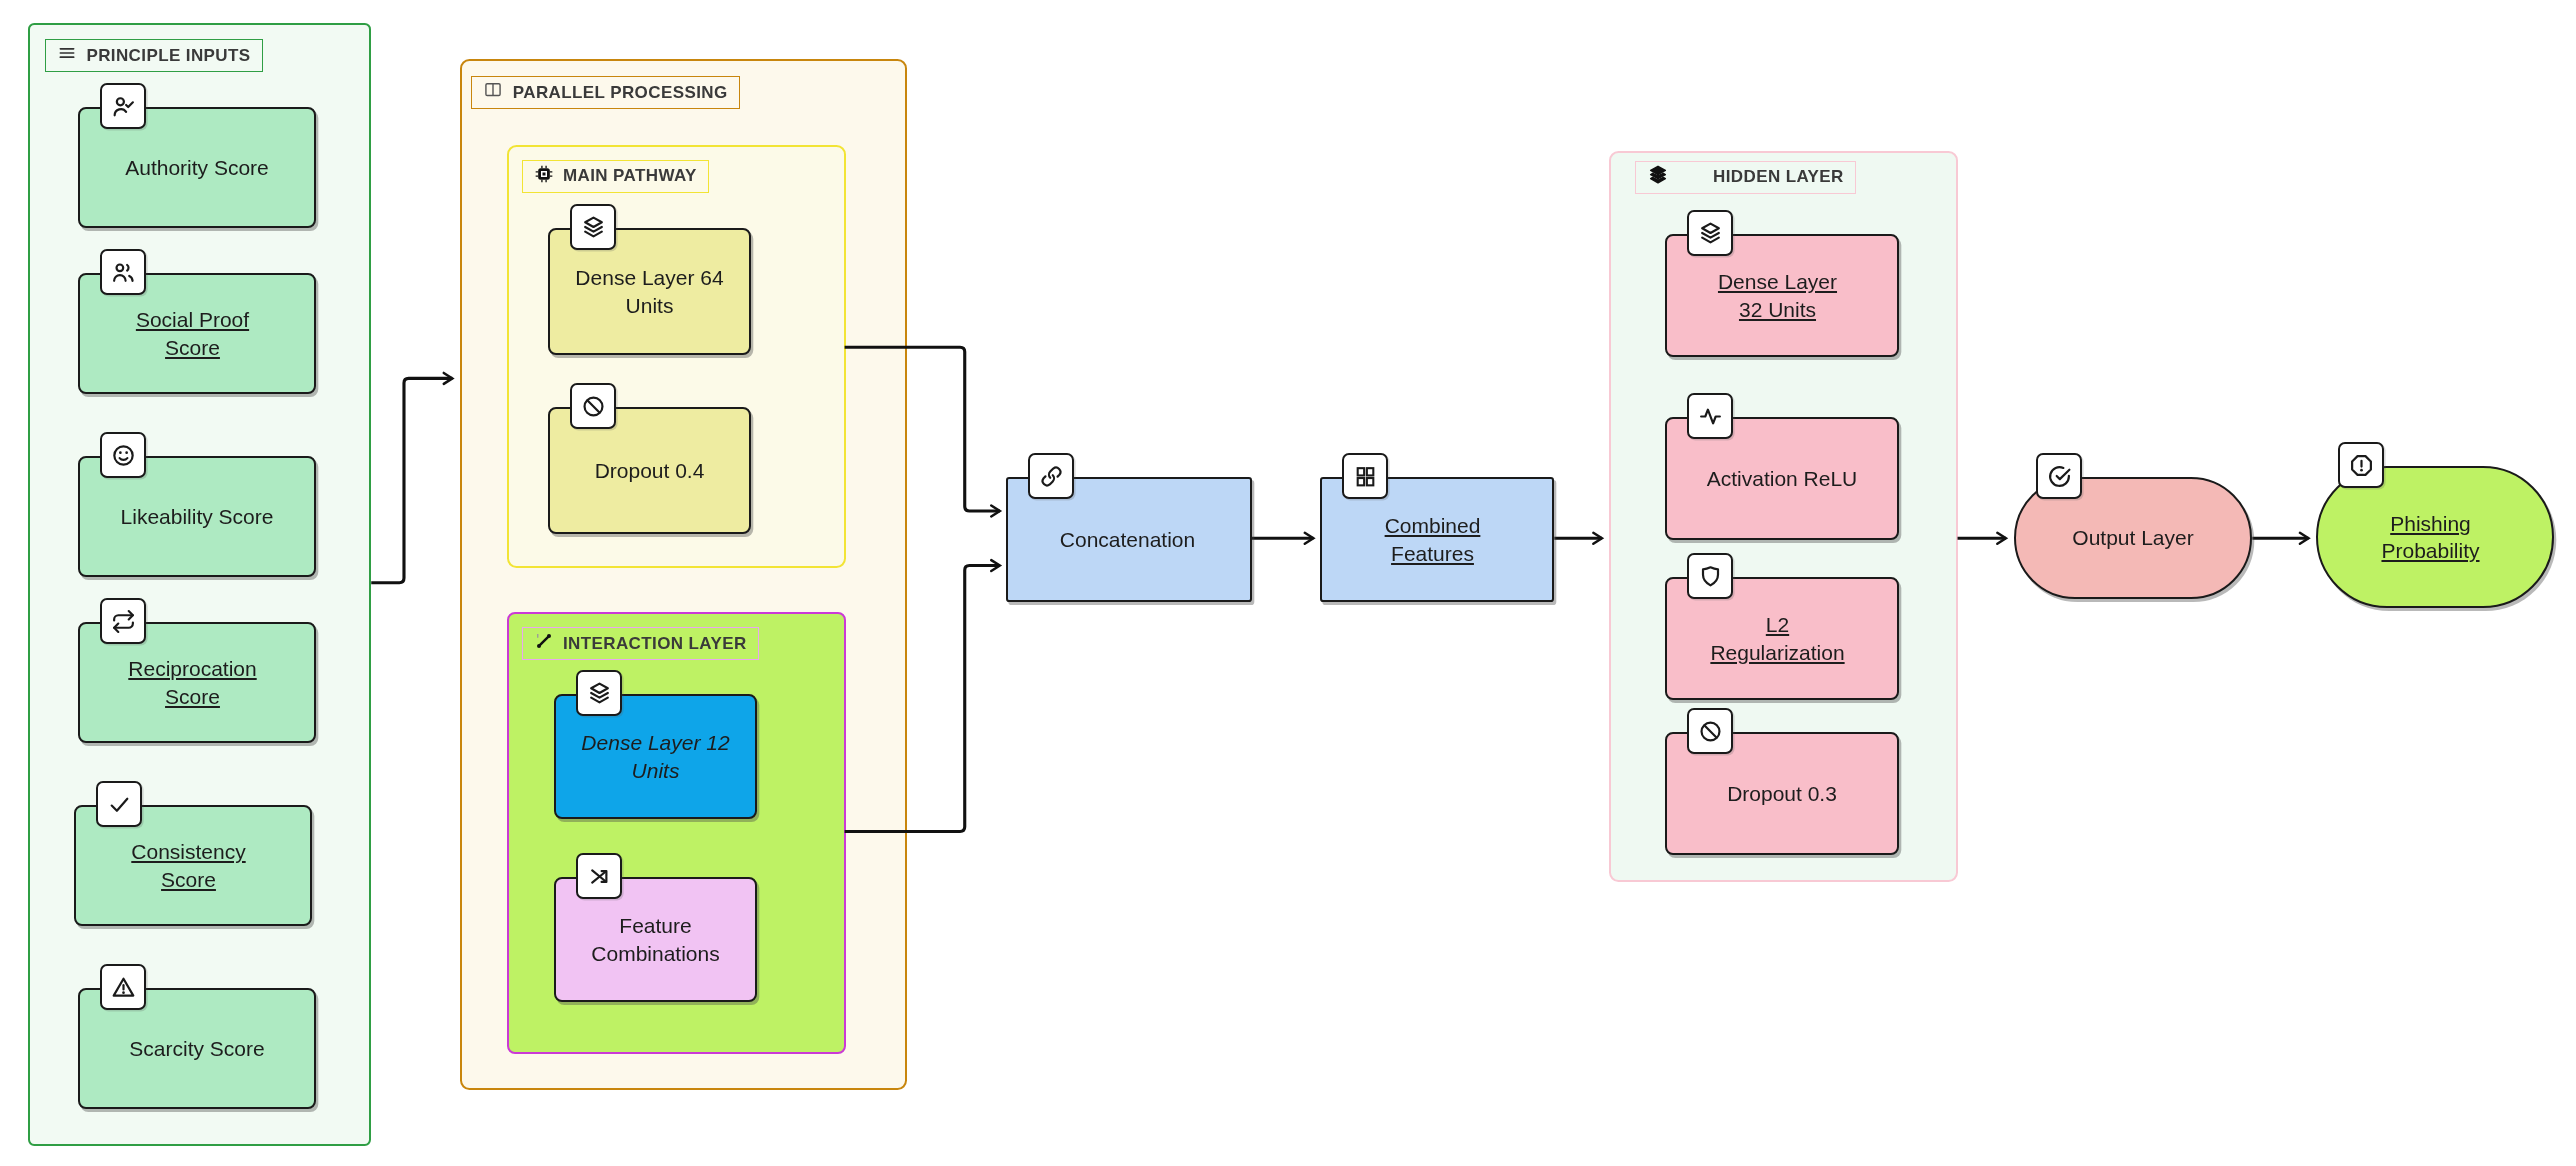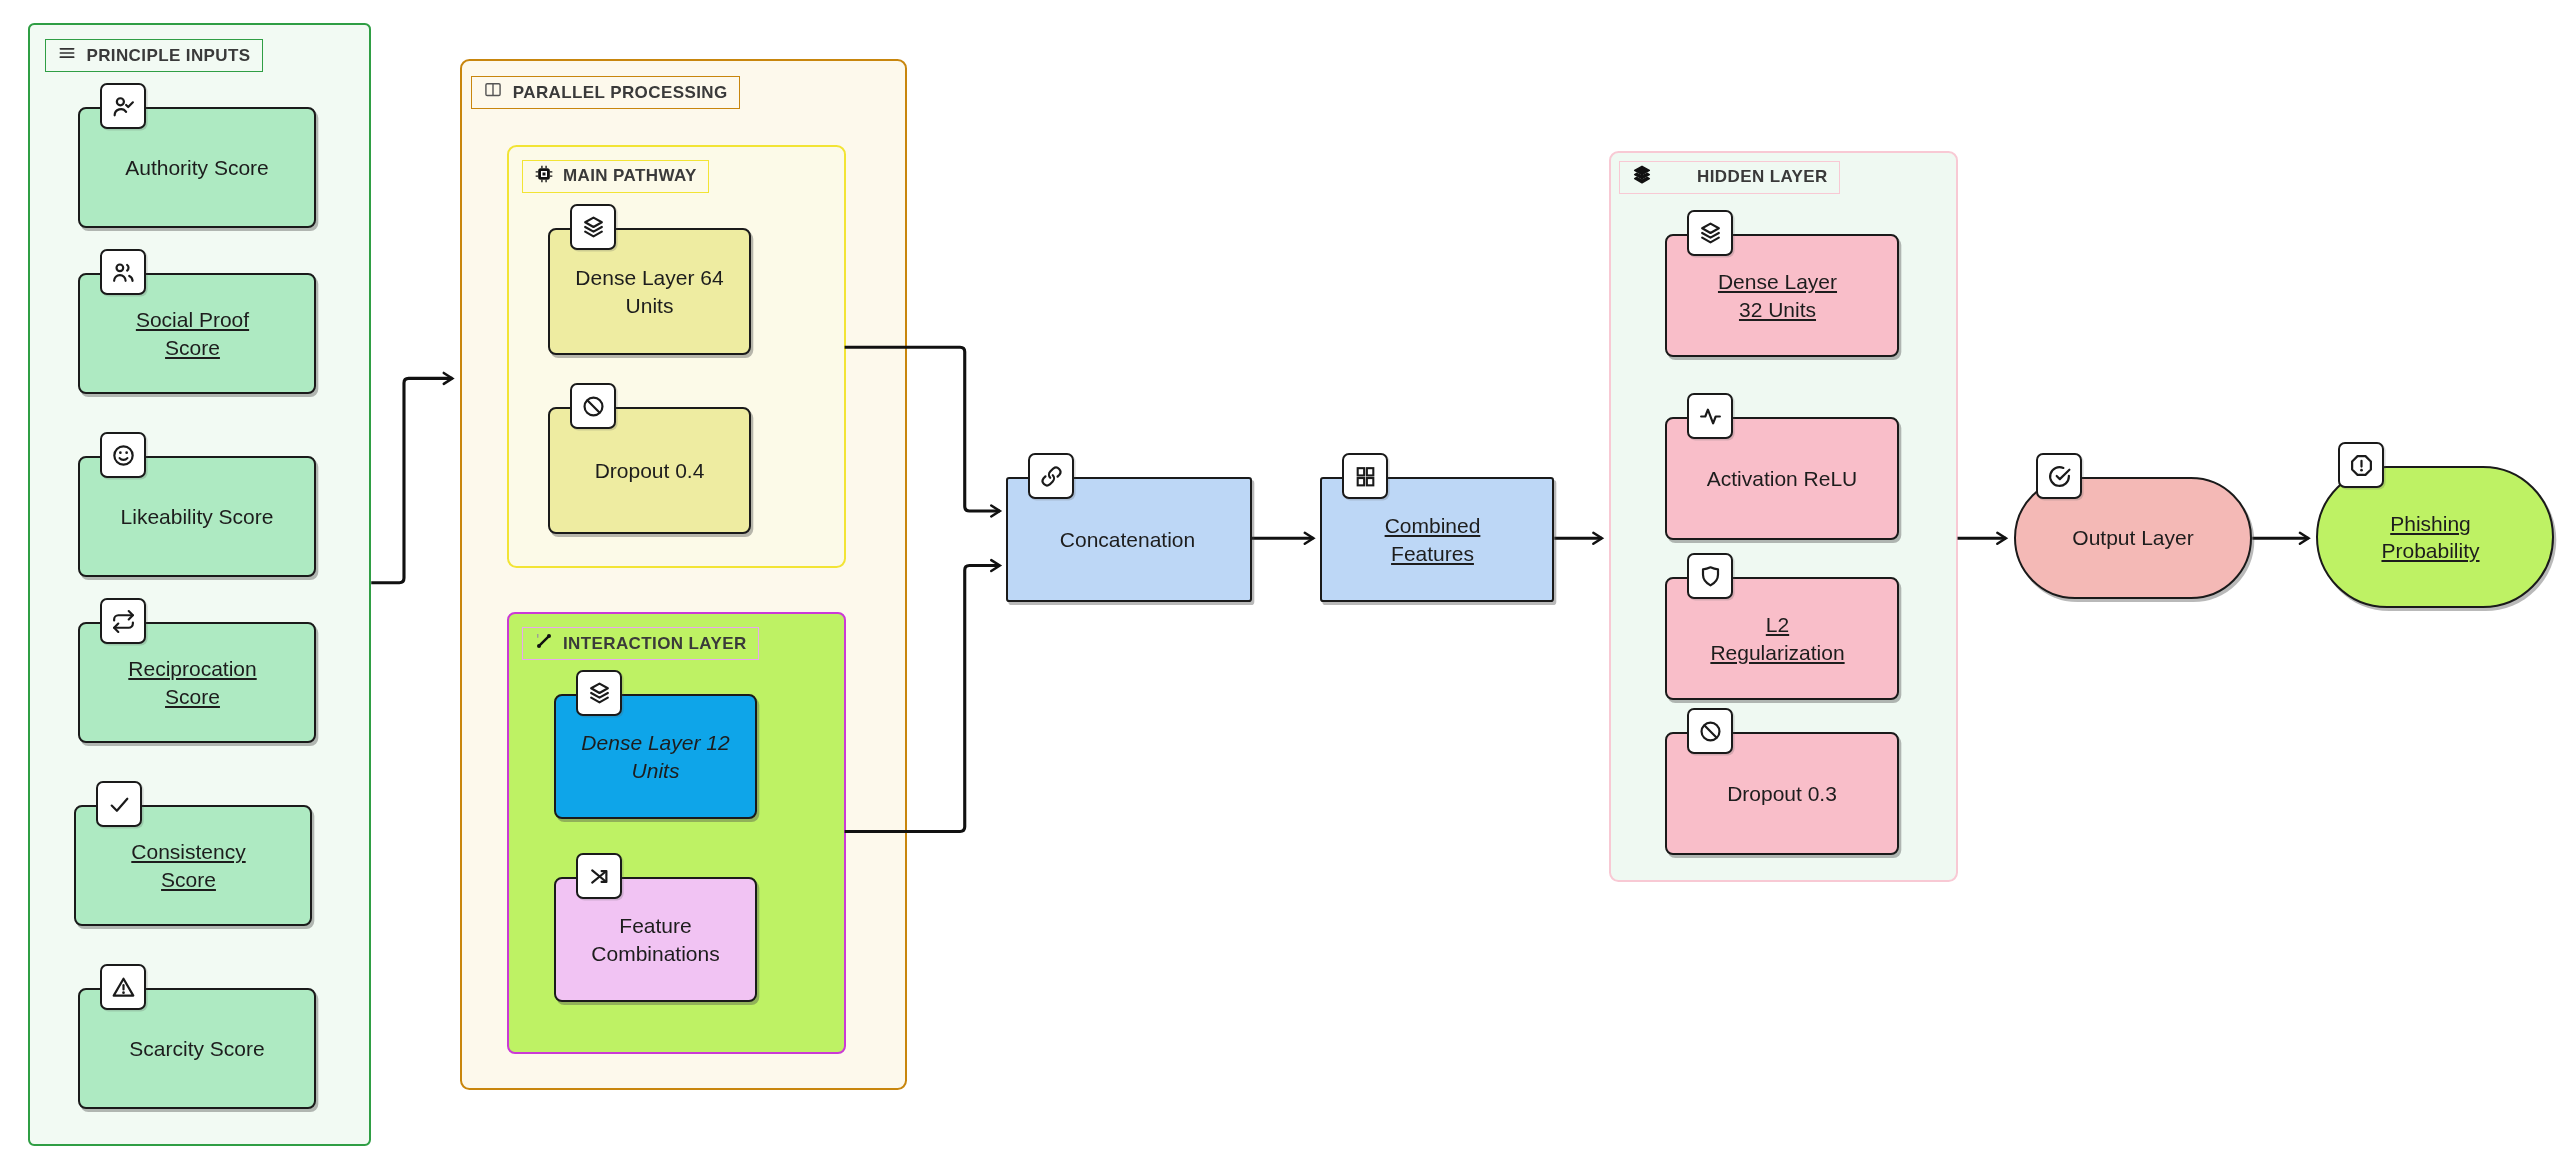--- a/index.html
+++ b/index.html
@@ -71,21 +71,21 @@
             <circle cx="6" cy="18" r="2.4" fill="#111"></circle>
             <circle cx="18" cy="6" r="2.4" fill="#111"></circle>
           </svg>
         </span>
         <span>INTERACTION LAYER</span>
       </div>
     </div>
   </div>
 
   <div class="container" style="left:1609px;top:151px;width:349px;height:731px;background:#eff9f2;border:2.3px solid #f8c9d4;border-radius:9.4px;">
-    <div class="grouplabel" style="left:8px;top:7.8px;border-color:#f8c9d4;gap:44px;">
+    <div class="grouplabel" style="left:24px;top:7.8px;border-color:#f8c9d4;gap:44px;">
       <span>
         <svg width="22" height="22" viewBox="0 0 24 24" fill="#111" stroke="#111" stroke-width="1.6" stroke-linejoin="round">
           <path d="M12 2.5 20 7 12 11.5 4 7 Z"></path>
           <path d="M20 11.5 12 16 4 11.5l2.2-1.3L12 13l5.8-2.8Z"></path>
           <path d="M20 16 12 20.5 4 16l2.2-1.3L12 17.5l5.8-2.8Z"></path>
         </svg>
       </span>
       <span>HIDDEN LAYER</span>
     </div>
   </div>

